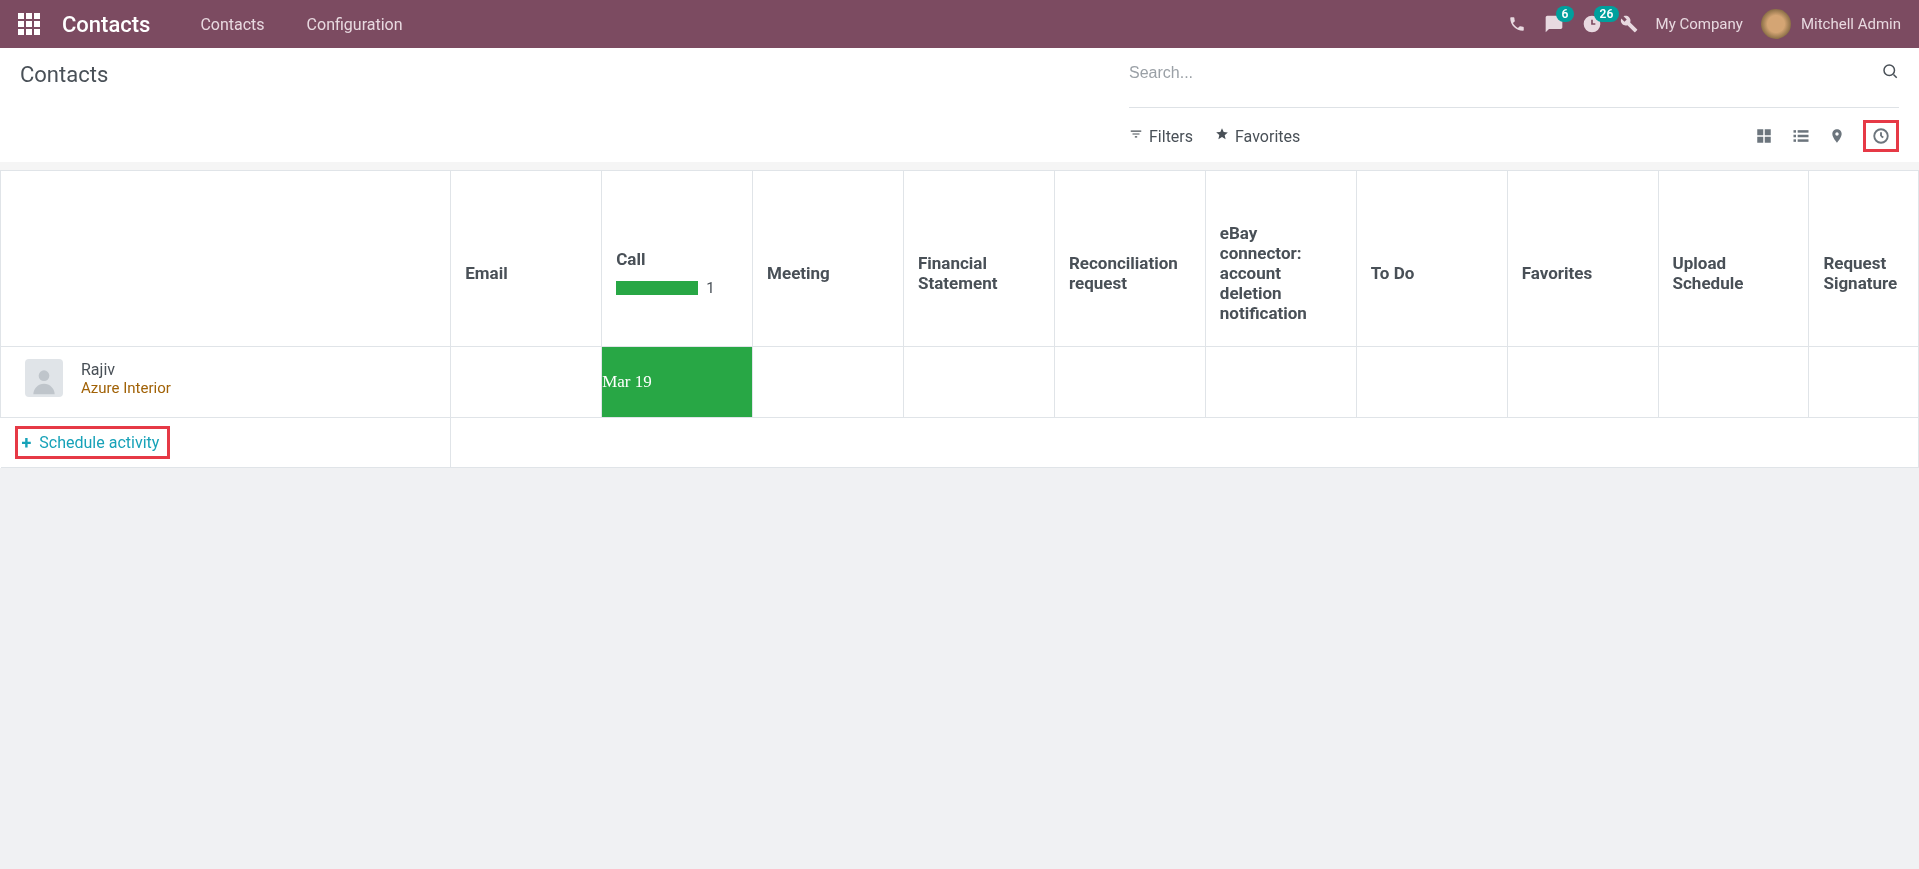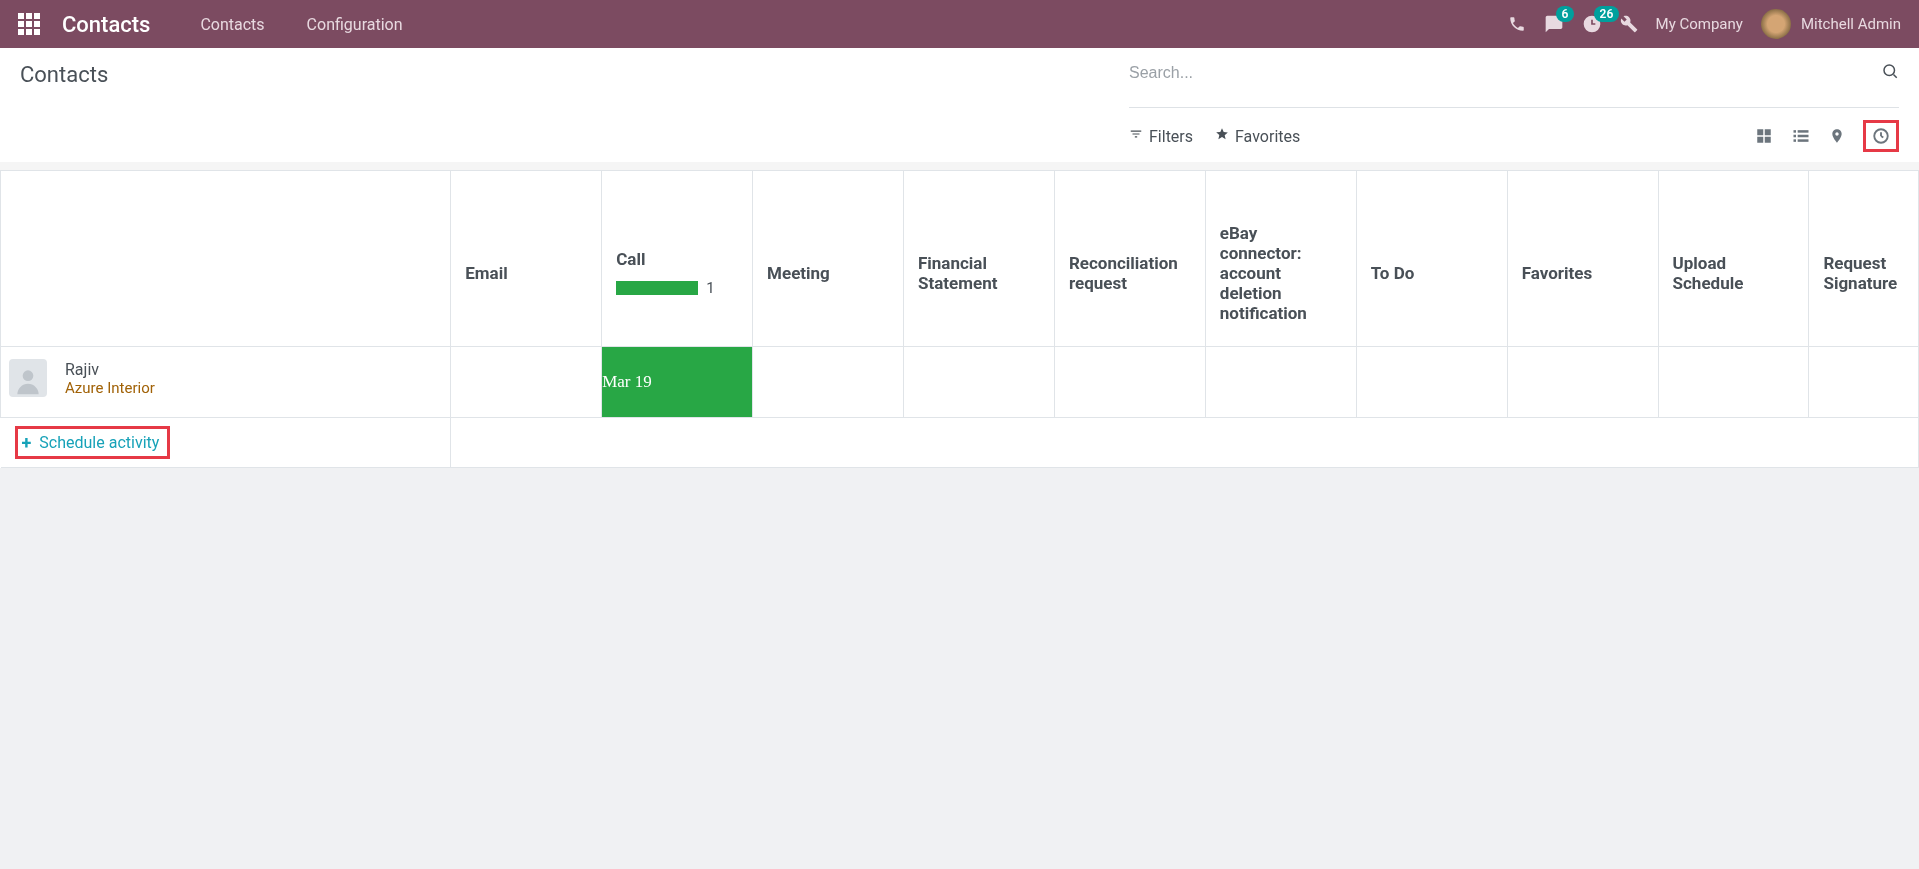--- a/index.html
+++ b/index.html
@@ -203,21 +203,21 @@
       height: 14px;
       width: 82px;
       background: #28a745;
     }
     .progress-count {
       font-size: 15px;
       font-weight: 400;
       color: #495057;
     }
     .contact-cell {
-      padding: 12px 8px;
+      padding: 12px 24px;
       display: flex;
       align-items: center;
       gap: 18px;
     }
     .contact-avatar {
       width: 38px;
       height: 38px;
       background: #e0e4e8;
       border-radius: 4px;
       display: flex;

